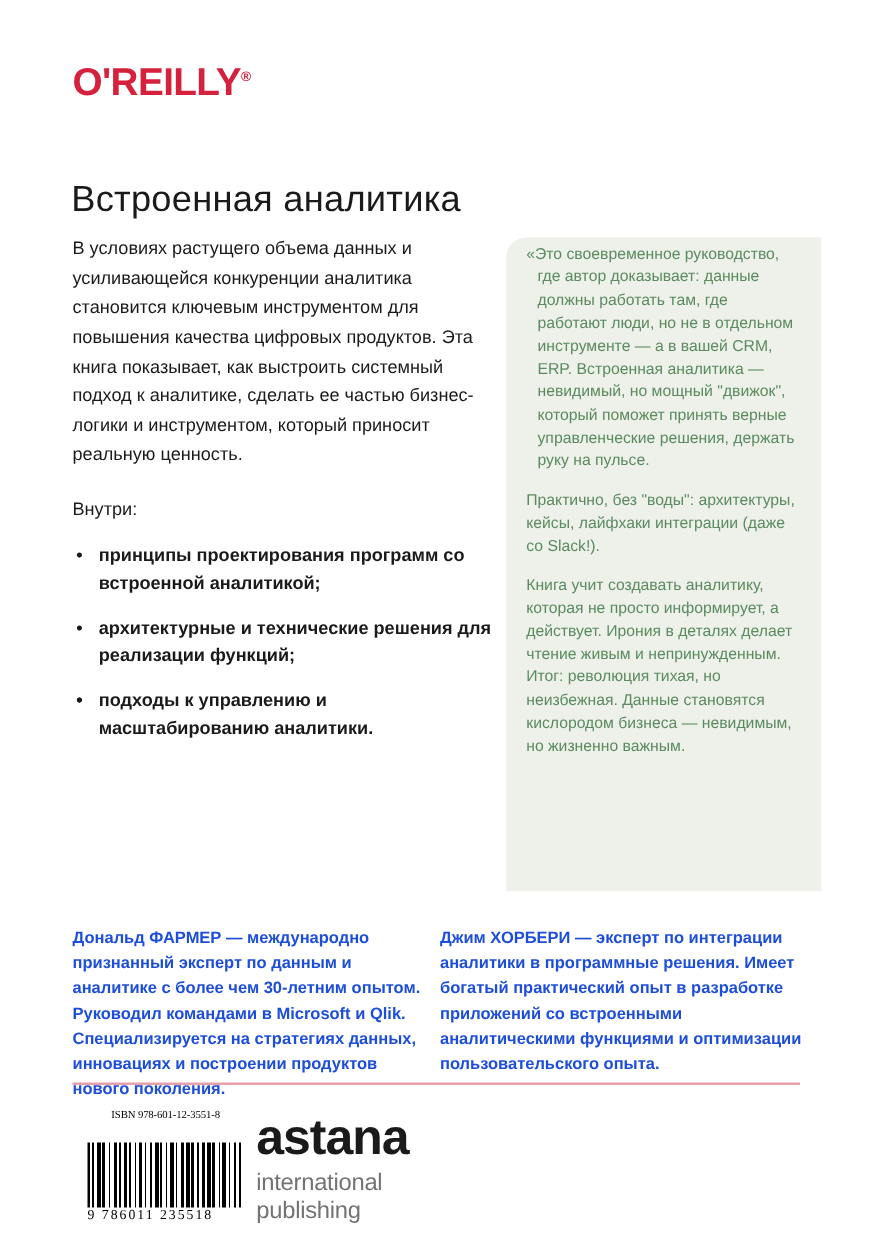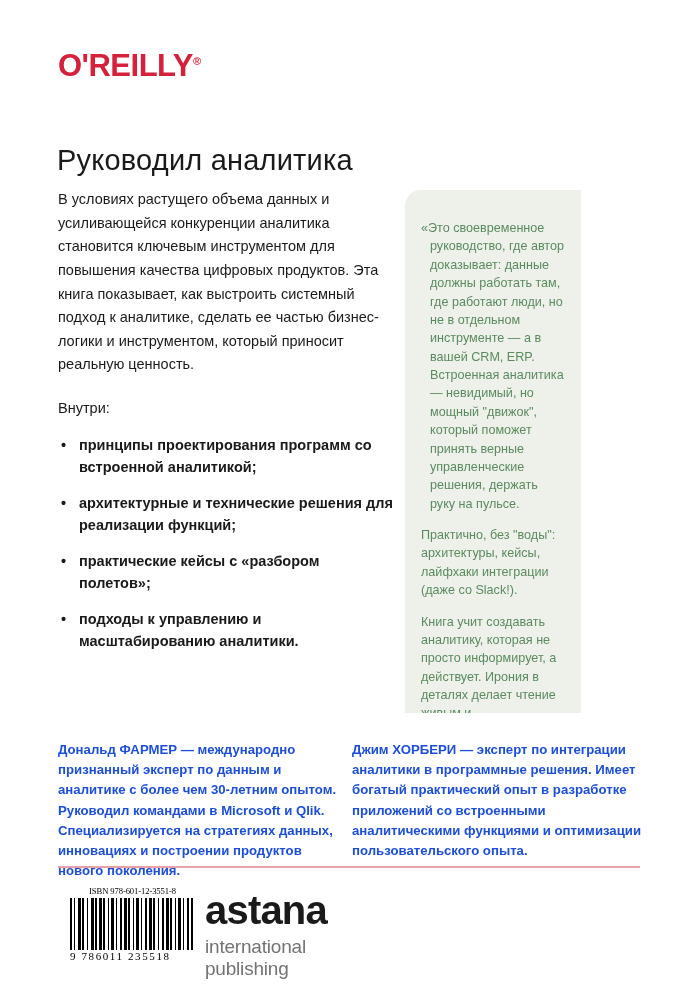--- a/index.html
+++ b/index.html
@@ -105,26 +105,26 @@
     font-size: 14.5px;
     line-height: 1.55;
     color: #1a1a1a;
   }
 
   
   .testimonial {
     position: absolute;
     left: 405px;
     top: 190px;
-    width: 176px;
+    width: 252px;
     height: 523px;
     background: #edf1ea;
     border-top-left-radius: 16px;
     box-sizing: border-box;
-    padding: 29px 16px 14px 16px;
+    padding: 4px 16px 14px 16px;
     overflow: hidden;
   }
   .testimonial p {
     margin: 0 0 13px 0;
     font-size: 12.6px;
     line-height: 1.46;
     color: #5b8a5f;
     font-weight: 400;
   }
   .testimonial p.hang {
@@ -161,21 +161,21 @@
     left: 70px;
     top: 886px;
     width: 125px;
   }
   .isbn-text {
     font-family: "Liberation Serif", serif;
     font-size: 8.6px;
     color: #000;
     text-align: center;
     letter-spacing: -0.1px;
-    margin-bottom: 2px;
+    margin-bottom: 18px;
     white-space: nowrap;
   }
   .barcode-bars {
     height: 52px;
     width: 125px;
     background-image:
       linear-gradient(90deg,
         #000 0px, #000 2px, #fff 2px, #fff 4px,
         #000 4px, #000 5px, #fff 5px, #fff 8px,
         #000 8px, #000 11px, #fff 11px, #fff 12px,
@@ -241,37 +241,36 @@
 </style>
 </head>
 <body>
 
 <div class="cover">
 
   <div class="oreilly-logo">
     <span>O'REILLY</span><span class="reg">®</span>
   </div>
 
-  <h1 class="book-title">Руководил аналитика</h1>
+  <h1 class="book-title">Встроенная аналитика</h1>
 
   <div class="left-col">
     <p class="intro-para">В условиях растущего объема данных и усиливающейся конкуренции аналитика становится ключевым инструментом для повышения качества цифровых продуктов. Эта книга показывает, как выстроить системный подход к аналитике, сделать ее частью бизнес-логики и инструментом, который приносит реальную ценность.</p>
     <p class="inside-label">Внутри:</p>
     <ul class="inside-list">
       <li>
         <span class="bullet-dot">•</span>
         <span>принципы проектирования программ со встроенной аналитикой;</span>
       </li>
       <li>
         <span class="bullet-dot">•</span>
         <span>архитектурные и технические решения для реализации функций;</span>
       </li>
       <li>
         <span class="bullet-dot">•</span>
-        <span>практические кейсы с «разбором полетов»;</span>
       </li>
       <li>
         <span class="bullet-dot">•</span>
         <span>подходы к управлению и масштабированию аналитики.</span>
       </li>
     </ul>
   </div>
 
   <div class="testimonial">
     <p class="hang">«Это своевременное руководство, где автор доказывает: данные должны работать там, где работают люди, но не в отдельном инструменте — а в вашей CRM, ERP. Встроенная аналитика — невидимый, но мощный "движок", который поможет принять верные управленческие решения, держать руку на пульсе.</p>

